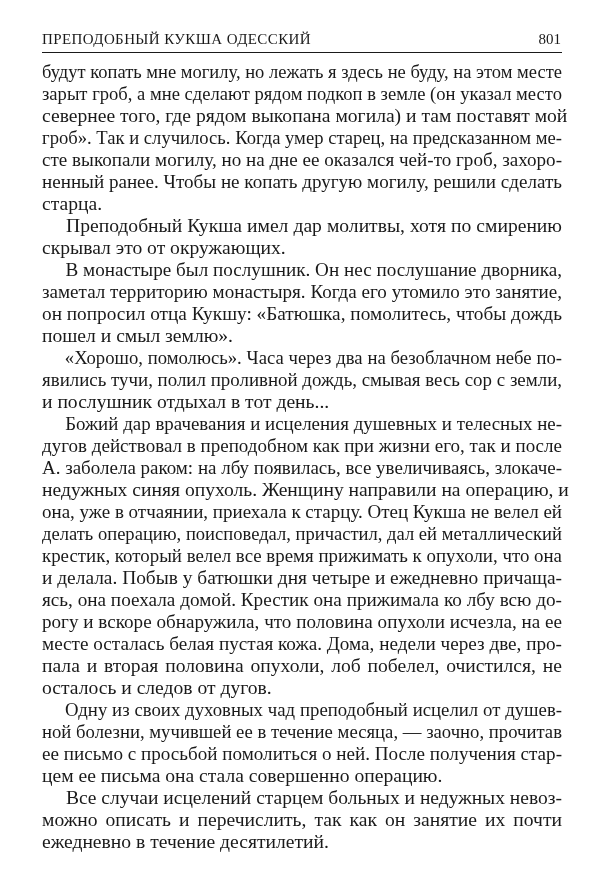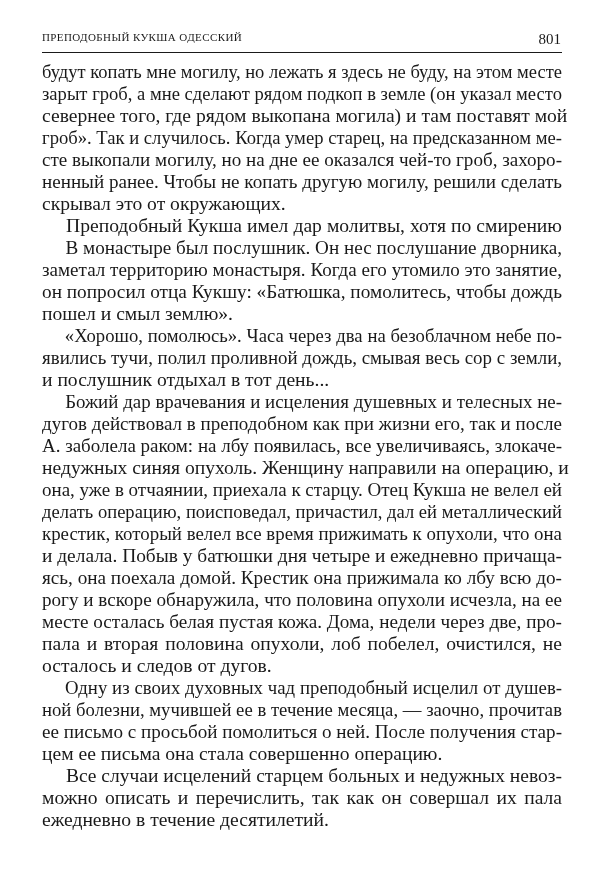--- a/index.html
+++ b/index.html
@@ -3,21 +3,21 @@
 <meta charset="utf-8">
 <style>
   html, body { margin: 0; padding: 0; background: #ffffff; }
   body { width: 600px; height: 892px; position: relative; overflow: hidden; }
   .page { position: absolute; left: 42px; top: 0; width: 520px; }
   .running-head {
     position: absolute; top: 30px; left: 0; width: 520px; height: 22px;
     border-bottom: 1.5px solid #1a1a1a;
     font-family: "Liberation Serif", serif; color: #1a1a1a;
   }
-  .running-title { position: absolute; left: 0; top: 1px; font-size: 11px; letter-spacing: 0.4px; }
+  .running-title { position: absolute; left: 0; top: 1px; font-size: 15px; letter-spacing: 0.4px; }
   .page-number { position: absolute; right: 1px; top: 1px; font-size: 15px; }
   .body-text {
     position: absolute; top: 61px; left: 0; width: 520px;
     font-family: "Liberation Serif", serif; font-size: 19.6px; line-height: 22px;
     color: #1a1a1a;
   }
   .line { display: block; white-space: nowrap; text-align: justify; text-align-last: justify; height: 22px; transform-origin: left; }
   .line.last { text-align-last: left; }
   .line.indent { padding-left: 24px; box-sizing: border-box; }
 </style>
@@ -30,24 +30,25 @@
     <span class="page-number">801</span>
   </div>
   <div class="body-text" id="body-text">
       <div>
         <div class="line" style="transform: scaleX(0.944944); width: 550.297px;">будут копать мне могилу, но лежать я здесь не буду, на этом месте</div>
         <div class="line" style="transform: scaleX(0.948283); width: 548.359px;">зарыт гроб, а мне сделают рядом подкоп в земле (он указал место</div>
         <div class="line">севернее того, где рядом выкопана могила) и там поставят мой</div>
         <div class="line" style="transform: scaleX(0.950233); width: 547.234px;">гроб». Так и случилось. Когда умер старец, на предсказанном ме-</div>
         <div class="line" style="transform: scaleX(0.973925); width: 533.922px;">сте выкопали могилу, но на дне ее оказался чей-то гроб, захоро-</div>
         <div class="line" style="transform: scaleX(0.97364); width: 534.078px;">ненный ранее. Чтобы не копать другую могилу, решили сделать</div>
+        <div class="line last">старца.</div>
       </div>
       <div>
+        <div class="line indent">Преподобный Кукша имел дар молитвы, хотя по смирению</div>
         <div class="line last">скрывал это от окружающих.</div>
-        <div class="line indent">Преподобный Кукша имел дар молитвы, хотя по смирению</div>
       </div>
       <div>
         <div class="line indent" style="transform: scaleX(0.976258); width: 532.646px;">В монастыре был послушник. Он нес послушание дворника,</div>
         <div class="line" style="transform: scaleX(0.974011); width: 533.875px;">заметал территорию монастыря. Когда его утомило это занятие,</div>
         <div class="line" style="transform: scaleX(0.98447); width: 528.203px;">он попросил отца Кукшу: «Батюшка, помолитесь, чтобы дождь</div>
         <div class="line last">пошел и смыл землю».</div>
       </div>
       <div>
         <div class="line indent" style="transform: scaleX(0.953102); width: 545.587px;">«Хорошо, помолюсь». Часа через два на безоблачном небе по-</div>
         <div class="line" style="transform: scaleX(0.965169); width: 538.766px;">явились тучи, полил проливной дождь, смывая весь сор с земли,</div>
@@ -69,17 +70,17 @@
         <div class="line last">осталось и следов от дугов.</div>
       </div>
       <div>
         <div class="line indent" style="transform: scaleX(0.958107); width: 542.737px;">Одну из своих духовных чад преподобный исцелил от душев-</div>
         <div class="line" style="transform: scaleX(0.954512); width: 544.781px;">ной болезни, мучившей ее в течение месяца, — заочно, прочитав</div>
         <div class="line" style="transform: scaleX(0.974924); width: 533.375px;">ее письмо с просьбой помолиться о ней. После получения стар-</div>
         <div class="line last">цем ее письма она стала совершенно операцию.</div>
       </div>
       <div>
         <div class="line indent" style="transform: scaleX(0.995765); width: 522.211px;">Все случаи исцелений старцем больных и недужных невоз-</div>
-        <div class="line">можно описать и перечислить, так как он совершал их пала</div>
+        <div class="line">можно описать и перечислить, так как он занятие их почти</div>
         <div class="line last">ежедневно в течение десятилетий.</div>
       </div>
     </div>
 </div>
 
 </body></html>

